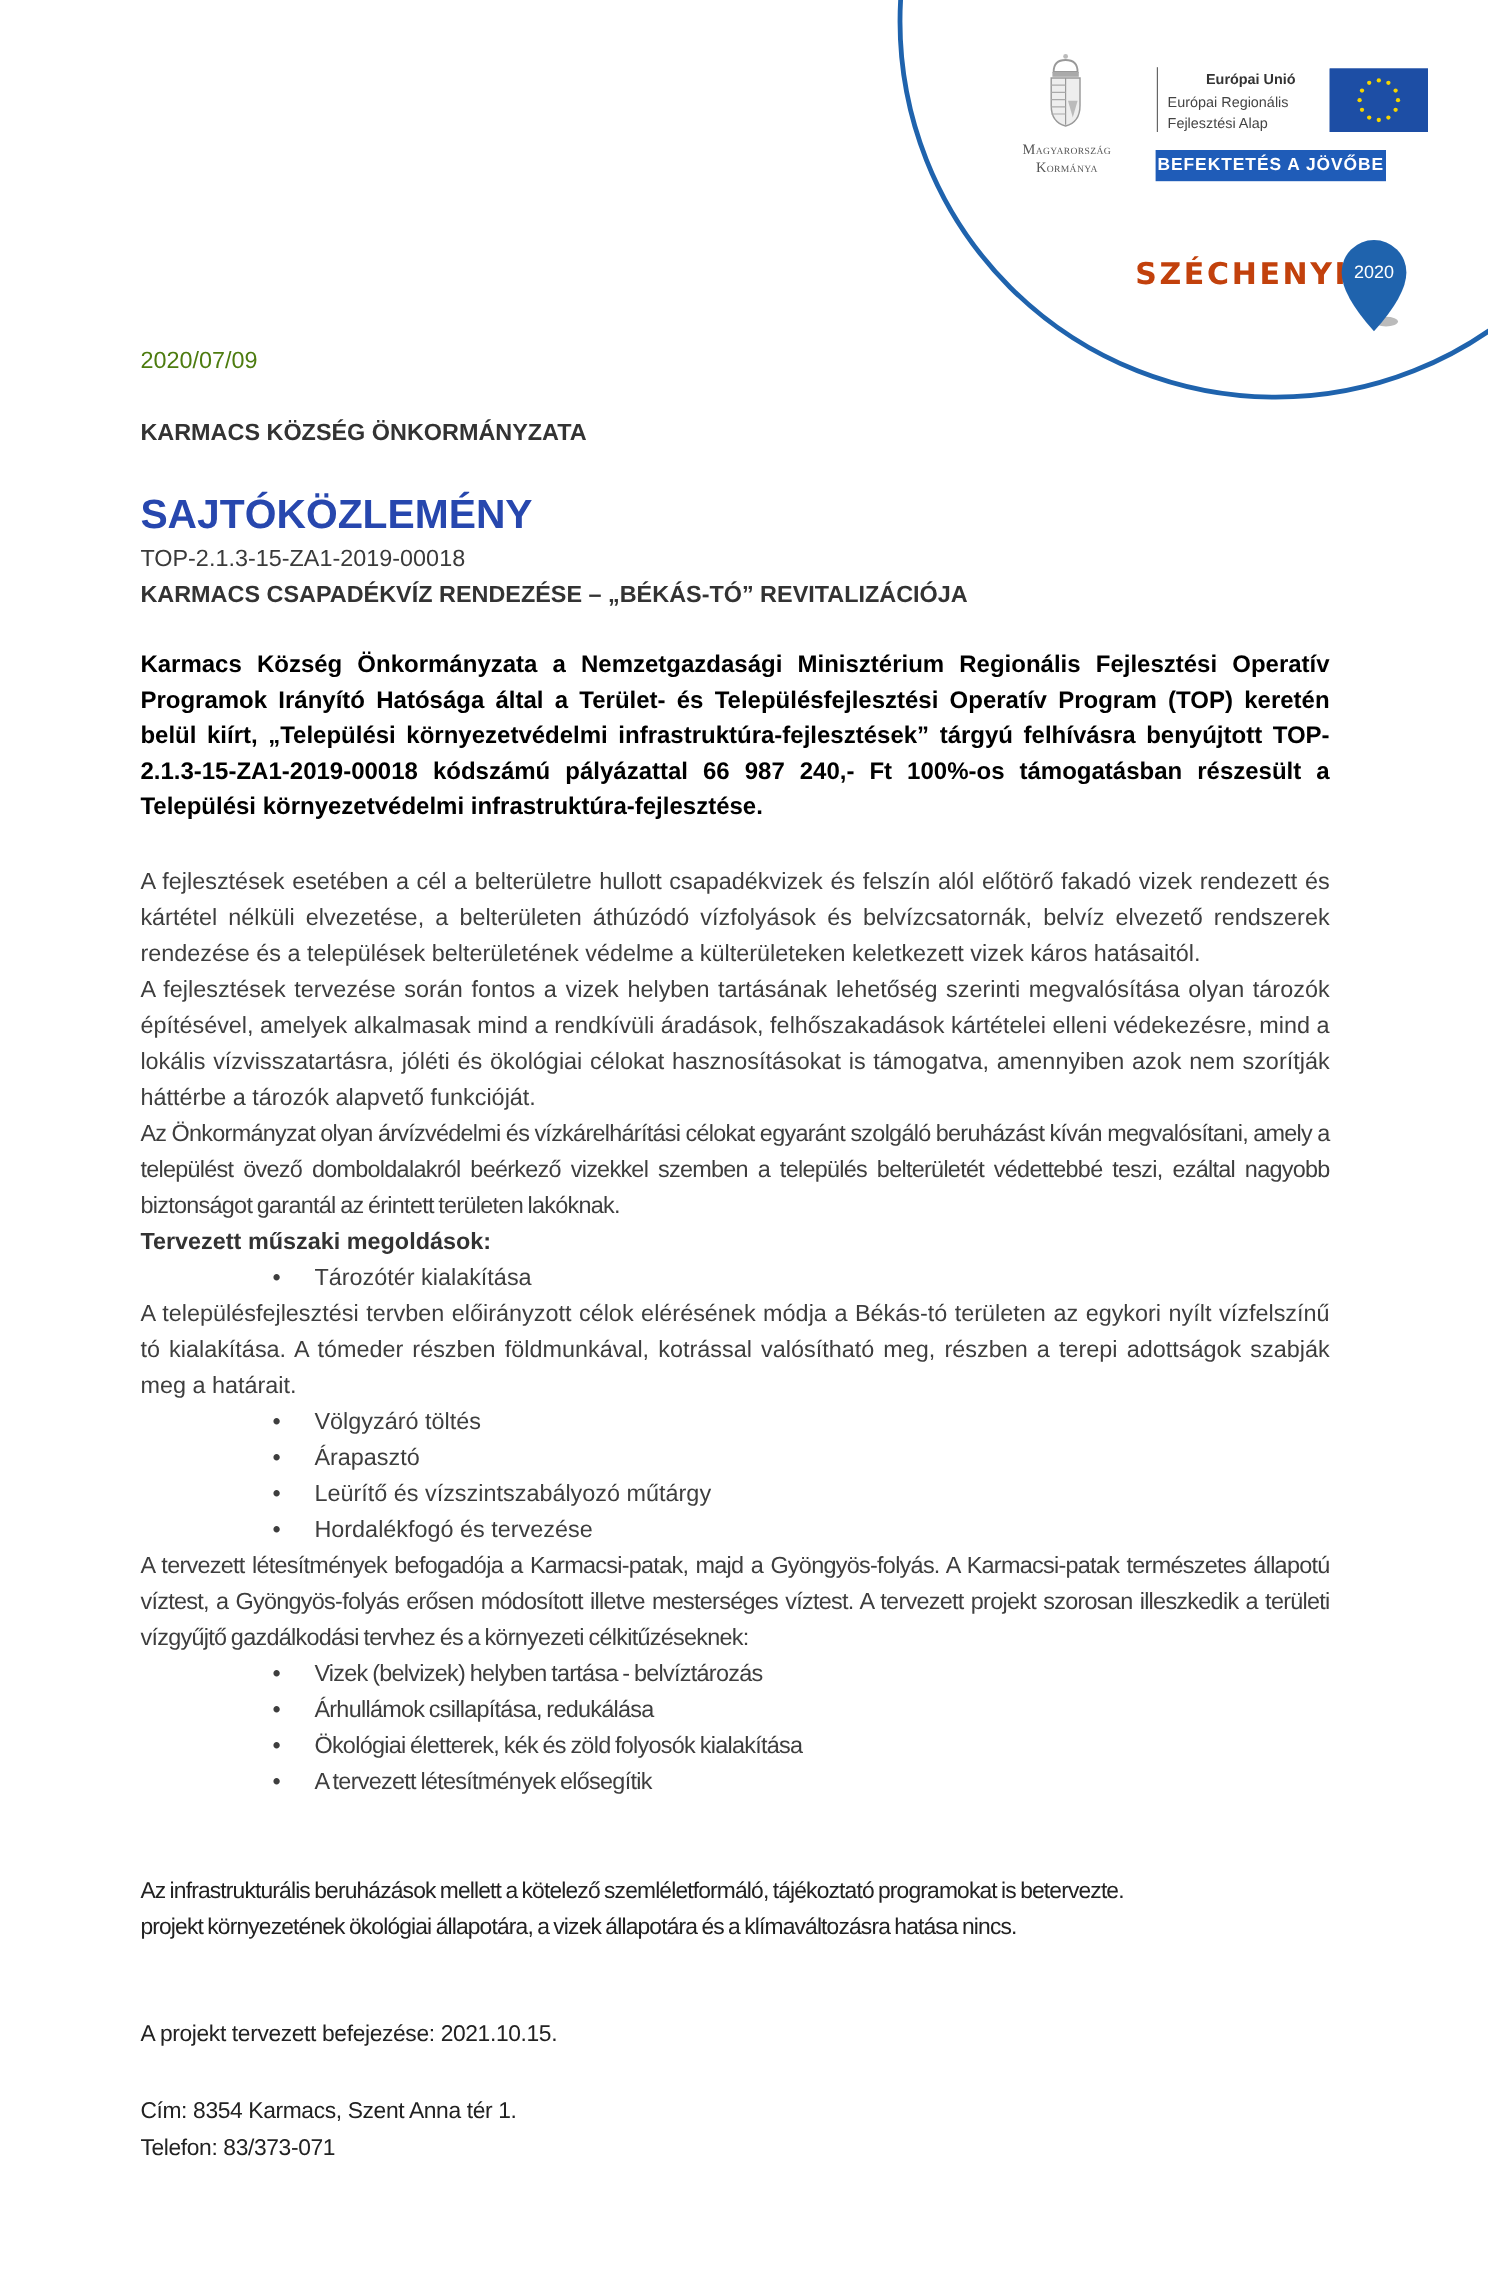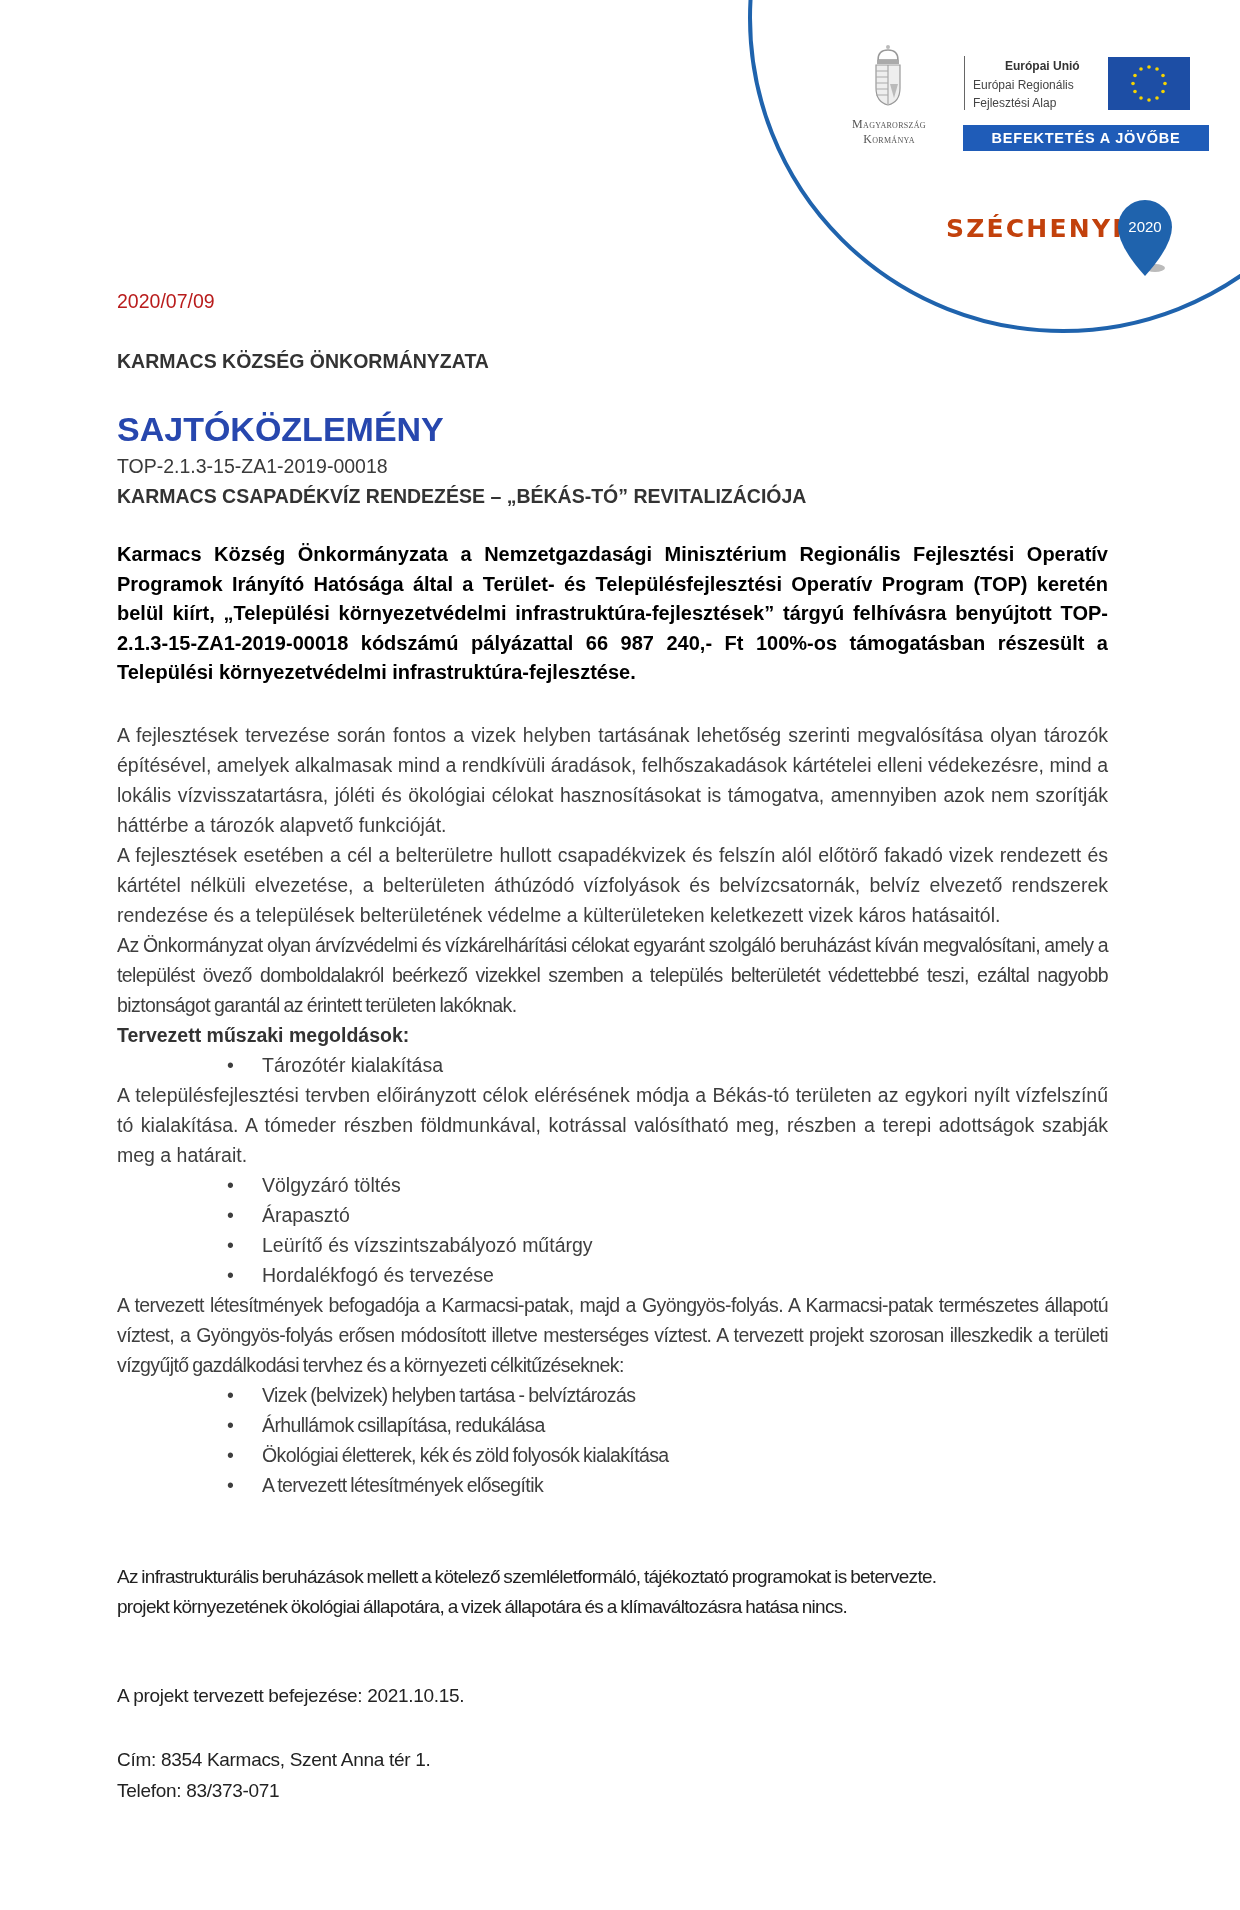--- a/index.html
+++ b/index.html
@@ -10,30 +10,30 @@
   .logo-circle { position: absolute; left: 748px; top: -297px; width: 630px; height: 630px;
                  border-radius: 50%; border: 4px solid #1f63ad; box-sizing: border-box; background: #fff; }
   .gov-crest { position: absolute; left: 873px; top: 44px; width: 30px; height: 62px; }
   .gov-name { position: absolute; left: 834px; top: 117px; width: 110px; text-align: center;
               font-family: "Liberation Serif", serif; font-size: 12px; line-height: 15px;
               letter-spacing: 0.3px; color: #555; font-variant: small-caps; text-transform: none; }
   .eu-divider { position: absolute; left: 964px; top: 56px; width: 1px; height: 54px; background: #666; }
   .eu-text { position: absolute; left: 973px; top: 57px; font-size: 12px; line-height: 18.5px; color: #444; }
   .eu-text .eu-strong { font-weight: bold; color: #333; padding-left: 32px; }
   .eu-flag { position: absolute; left: 1108px; top: 57px; width: 82px; height: 53px; background: #1d4ea5; }
-  .eu-banner { position: absolute; left: 963px; top: 125px; width: 246px; height: 26px; background: #1f5cb8;
+  .eu-banner { position: absolute; left: 963px; top: 125px; width: 192px; height: 26px; background: #1f5cb8;
                color: #fff; font-weight: bold; font-size: 14.5px; line-height: 26px; text-align: center;
                letter-spacing: 0.8px; }
   .szechenyi { position: absolute; left: 946px; top: 214px; font-weight: bold; font-size: 25px;
                letter-spacing: 2.2px; color: #c2410c; font-family: "DejaVu Sans", sans-serif; }
   .pin { position: absolute; left: 1115px; top: 198px; width: 60px; height: 80px; }
 
   
   .doc { position: absolute; left: 117px; top: 0; width: 991px; }
-  .date { position: absolute; top: 290px; font-size: 19.5px; color: #b91c1c; }
+  .date { position: absolute; top: 290px; font-size: 19.5px; color: #4d7c0f; }
   .org { position: absolute; top: 350px; font-size: 19.5px; font-weight: bold; color: #333; }
   .title { position: absolute; top: 410px; font-size: 34px; font-weight: bold; color: #2747ae; text-align: right; }
   .code { position: absolute; top: 455px; font-size: 19.5px; color: #3a3a3a; }
   .subtitle { position: absolute; top: 485px; font-size: 19.5px; font-weight: bold; color: #333; }
 
   .lead { position: absolute; top: 540px; width: 991px; font-size: 20px; font-weight: bold;
           line-height: 29.5px; text-align: justify; color: #000000; }
   .body1 { position: absolute; top: 720px; width: 991px; font-size: 19.5px; line-height: 30px;
            text-align: justify; color: #3e3e3e; }
   .body1 p { margin: 0; }
@@ -107,22 +107,22 @@
 <div class="doc">
   <div class="date">2020/07/09</div>
   <div class="org">KARMACS KÖZSÉG ÖNKORMÁNYZATA</div>
   <div class="title">SAJTÓKÖZLEMÉNY</div>
   <div class="code">TOP-2.1.3-15-ZA1-2019-00018</div>
   <div class="subtitle">KARMACS CSAPADÉKVÍZ RENDEZÉSE – „BÉKÁS-TÓ” REVITALIZÁCIÓJA</div>
 
   <div class="lead">Karmacs Község Önkormányzata a Nemzetgazdasági Minisztérium Regionális Fejlesztési Operatív Programok Irányító Hatósága által a Terület- és Településfejlesztési Operatív Program (TOP) keretén belül kiírt, „Települési környezetvédelmi infrastruktúra-fejlesztések” tárgyú felhívásra benyújtott TOP-2.1.3-15-ZA1-2019-00018 kódszámú pályázattal 66 987 240,- Ft 100%-os támogatásban részesült a Települési környezetvédelmi infrastruktúra-fejlesztése.</div>
 
   <div class="body1">
+    <p>A fejlesztések esetében a cél a belterületre hullott csapadékvizek és felszín alól előtörő fakadó vizek rendezett és kártétel nélküli elvezetése, a belterületen áthúzódó vízfolyások és belvízcsatornák, belvíz elvezető rendszerek rendezése és a települések belterületének védelme a külterületeken keletkezett vizek káros hatásaitól.</p>
     <p>A fejlesztések tervezése során fontos a vizek helyben tartásának lehetőség szerinti megvalósítása olyan tározók építésével, amelyek alkalmasak mind a rendkívüli áradások, felhőszakadások kártételei elleni védekezésre, mind a lokális vízvisszatartásra, jóléti és ökológiai célokat hasznosításokat is támogatva, amennyiben azok nem szorítják háttérbe a tározók alapvető funkcióját.</p>
-    <p>A fejlesztések esetében a cél a belterületre hullott csapadékvizek és felszín alól előtörő fakadó vizek rendezett és kártétel nélküli elvezetése, a belterületen áthúzódó vízfolyások és belvízcsatornák, belvíz elvezető rendszerek rendezése és a települések belterületének védelme a külterületeken keletkezett vizek káros hatásaitól.</p>
     <p class="narrow">Az Önkormányzat olyan árvízvédelmi és vízkárelhárítási célokat egyaránt szolgáló beruházást kíván megvalósítani, amely a települést övező domboldalakról beérkező vizekkel szemben a település belterületét védettebbé teszi, ezáltal nagyobb biztonságot garantál az érintett területen lakóknak.</p>
     <p class="bold-head">Tervezett műszaki megoldások:</p>
     <ul class="bullets">
       <li><span class="dot">•</span><span>Tározótér kialakítása</span></li>
     </ul>
     <p>A településfejlesztési tervben előirányzott célok elérésének módja a Békás-tó területen az egykori nyílt vízfelszínű tó kialakítása. A tómeder részben földmunkával, kotrással valósítható meg, részben a terepi adottságok szabják meg a határait.</p>
     <ul class="bullets">
       <li><span class="dot">•</span><span>Völgyzáró töltés</span></li>
       <li><span class="dot">•</span><span>Árapasztó</span></li>
       <li><span class="dot">•</span><span>Leürítő és vízszintszabályozó műtárgy</span></li>

